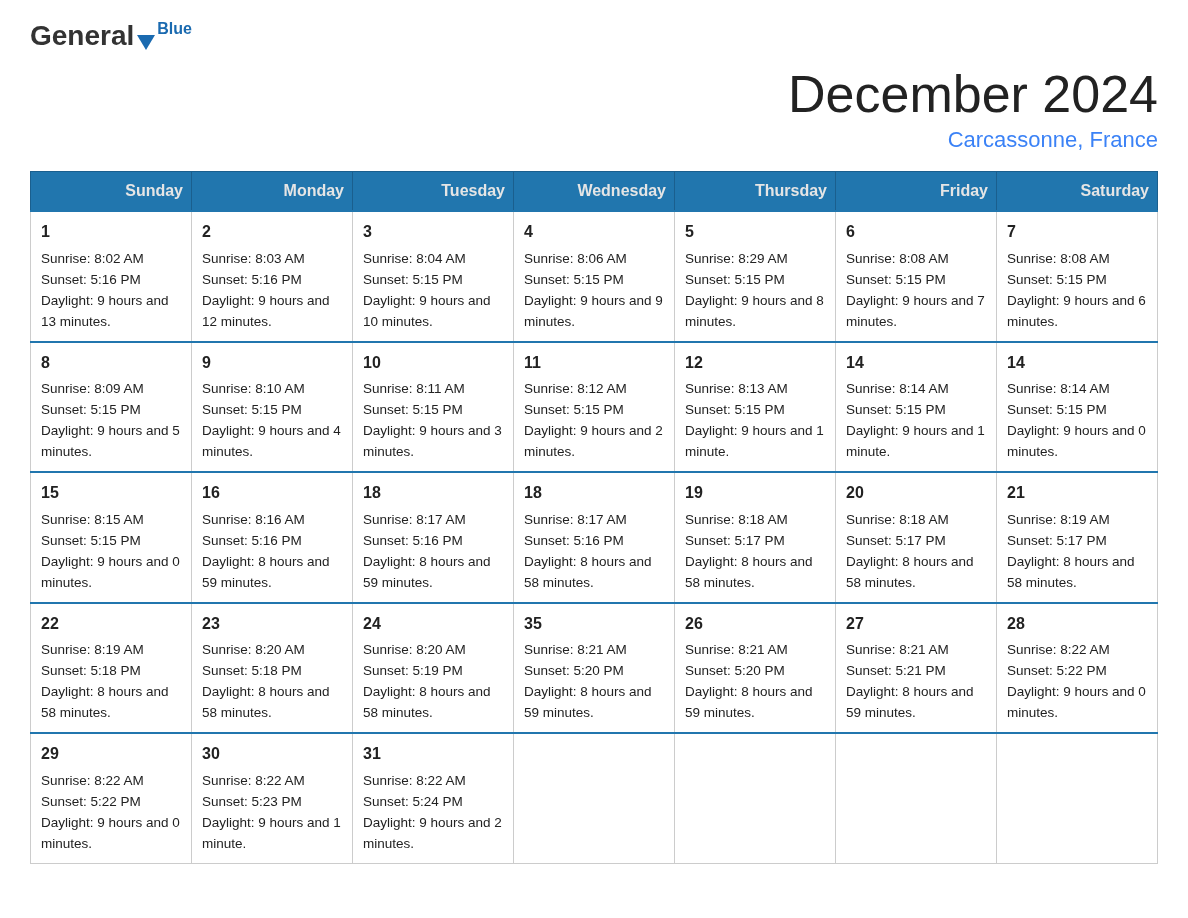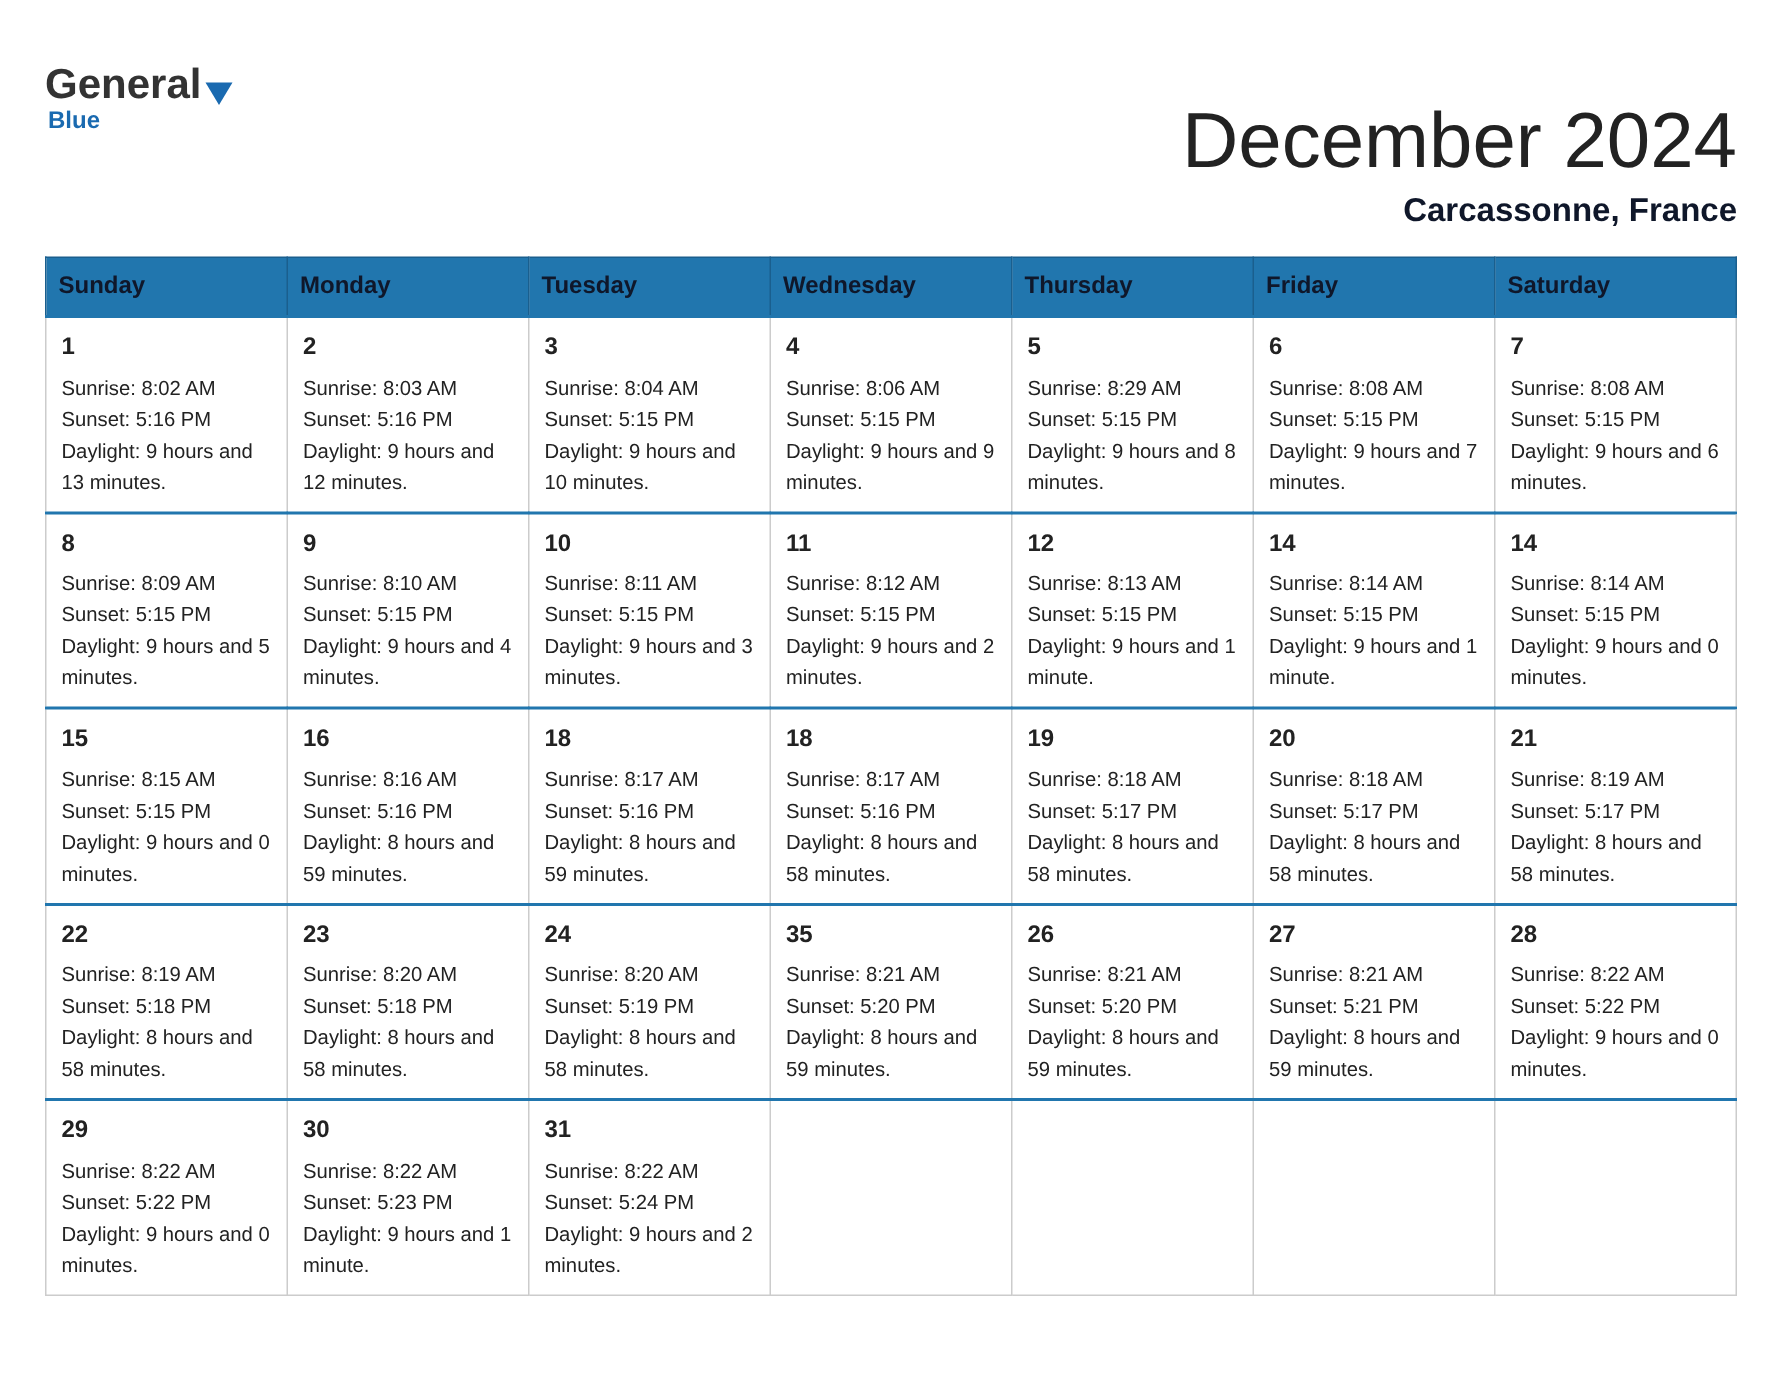--- a/index.html
+++ b/index.html
@@ -11,52 +11,51 @@
       min-height: 918px;
     }
     .header {
       display: flex;
       justify-content: space-between;
       align-items: flex-start;
       margin-bottom: 18px;
     }
     .logo {
       display: flex;
-      flex-direction: column;
+      flex-direction: row;
       align-items: flex-start;
-      margin-top: 20px;
     }
     .title-block {
       text-align: right;
     }
     .title-block h1 {
       font-size: 52px;
       font-weight: normal;
       color: #222;
       line-height: 1.1;
       margin-top: 46px;
     }
     .title-block h2 {
       font-size: 22px;
-      font-weight: bold;
-      color: #0f172a;
+      font-weight: normal;
+      color: #3b82f6;
       margin-top: 4px;
     }
     .calendar {
       width: 100%;
       border-collapse: collapse;
       border: 1px solid #aaa;
     }
     .calendar thead tr th {
       background-color: #2176ae;
-      color: #0f172a;
+      color: #e5e5e5;
       font-size: 16px;
       font-weight: bold;
       padding: 10px 8px;
-      text-align: left;
+      text-align: right;
       border: 1px solid #1a5f8e;
     }
     .calendar tbody tr td {
       vertical-align: top;
       padding: 8px 10px;
       border: 1px solid #ccc;
       font-size: 13.5px;
       color: #222;
       line-height: 1.55;
       width: 14.28%;

